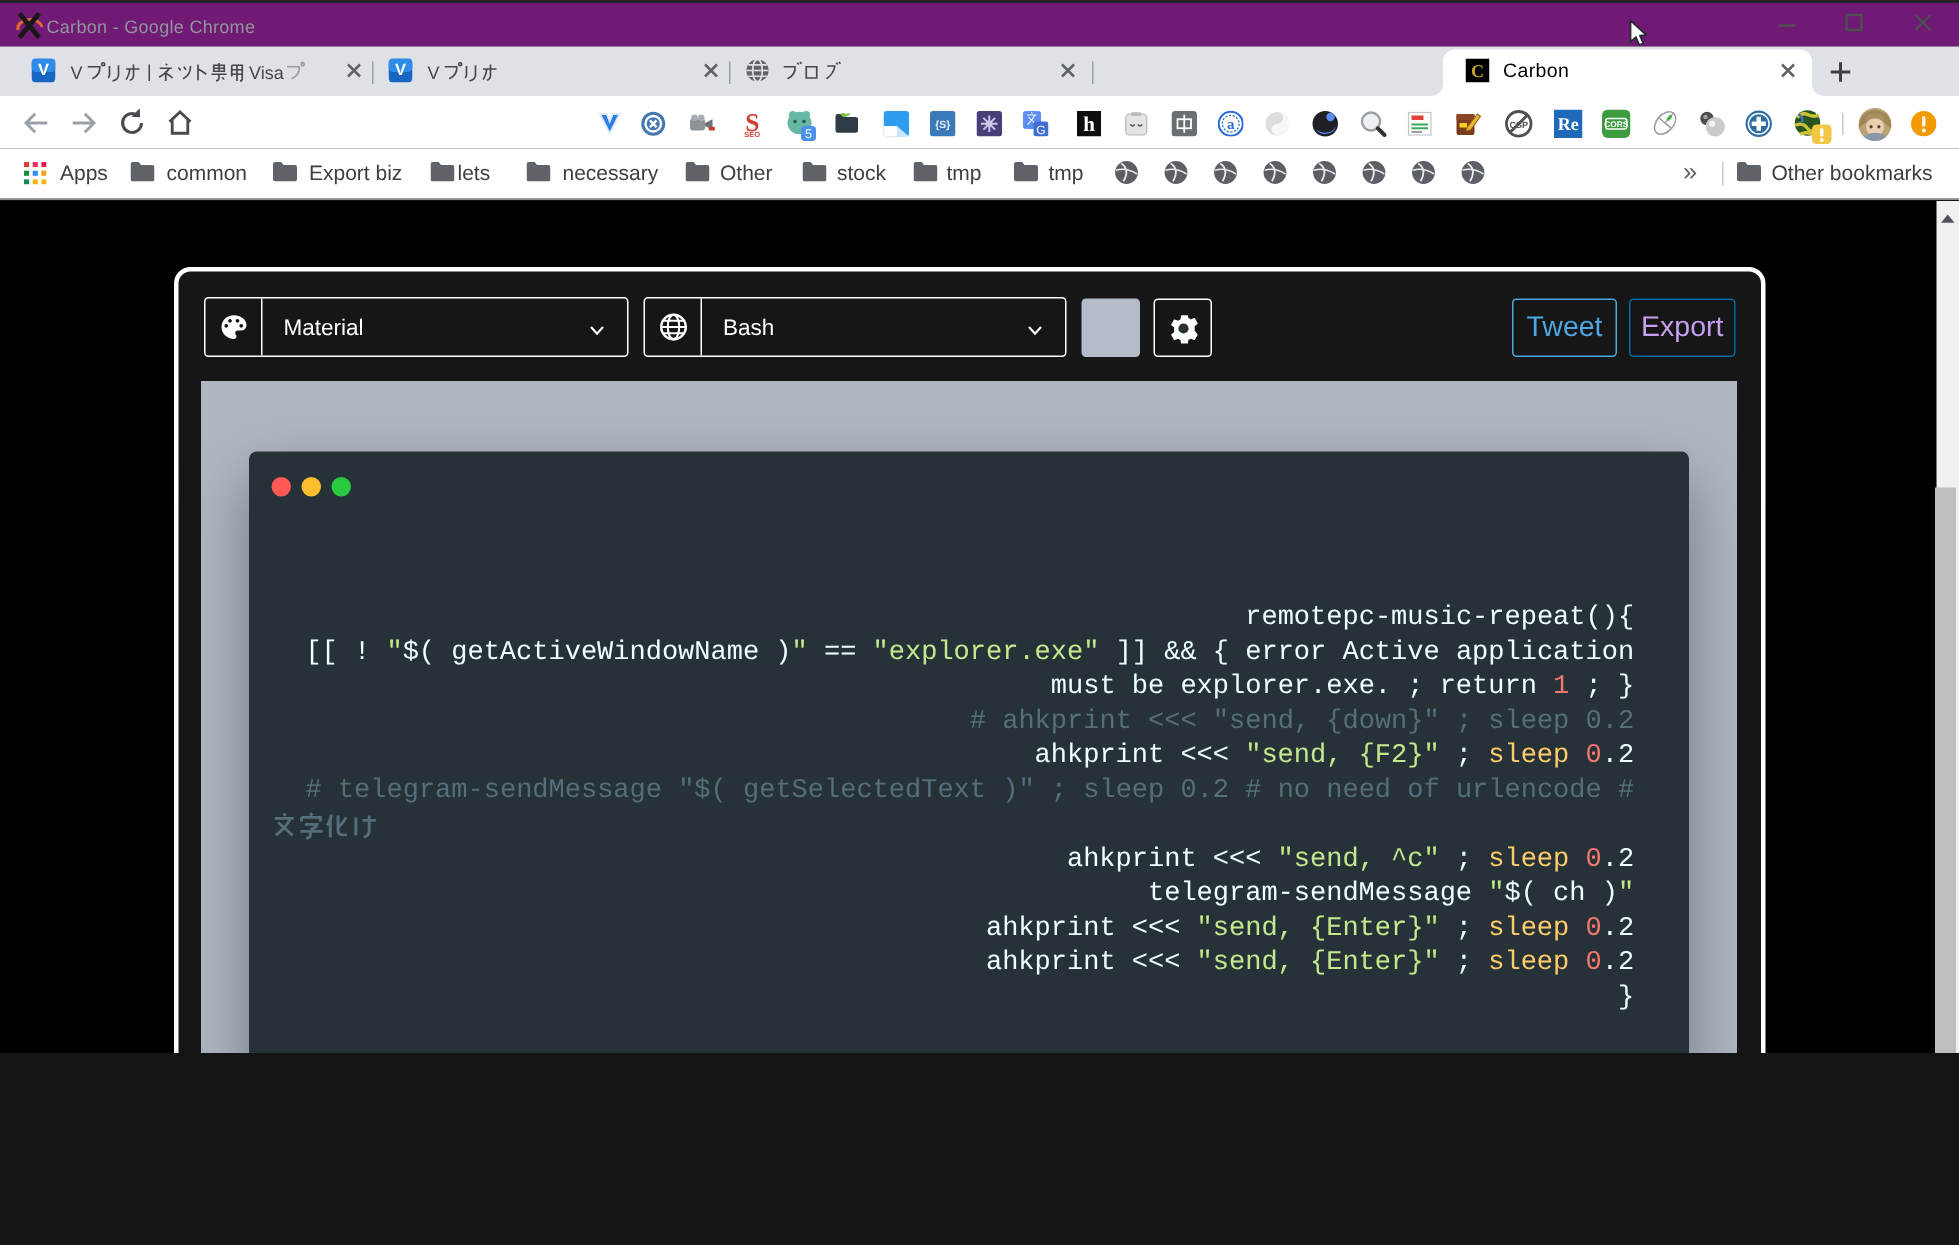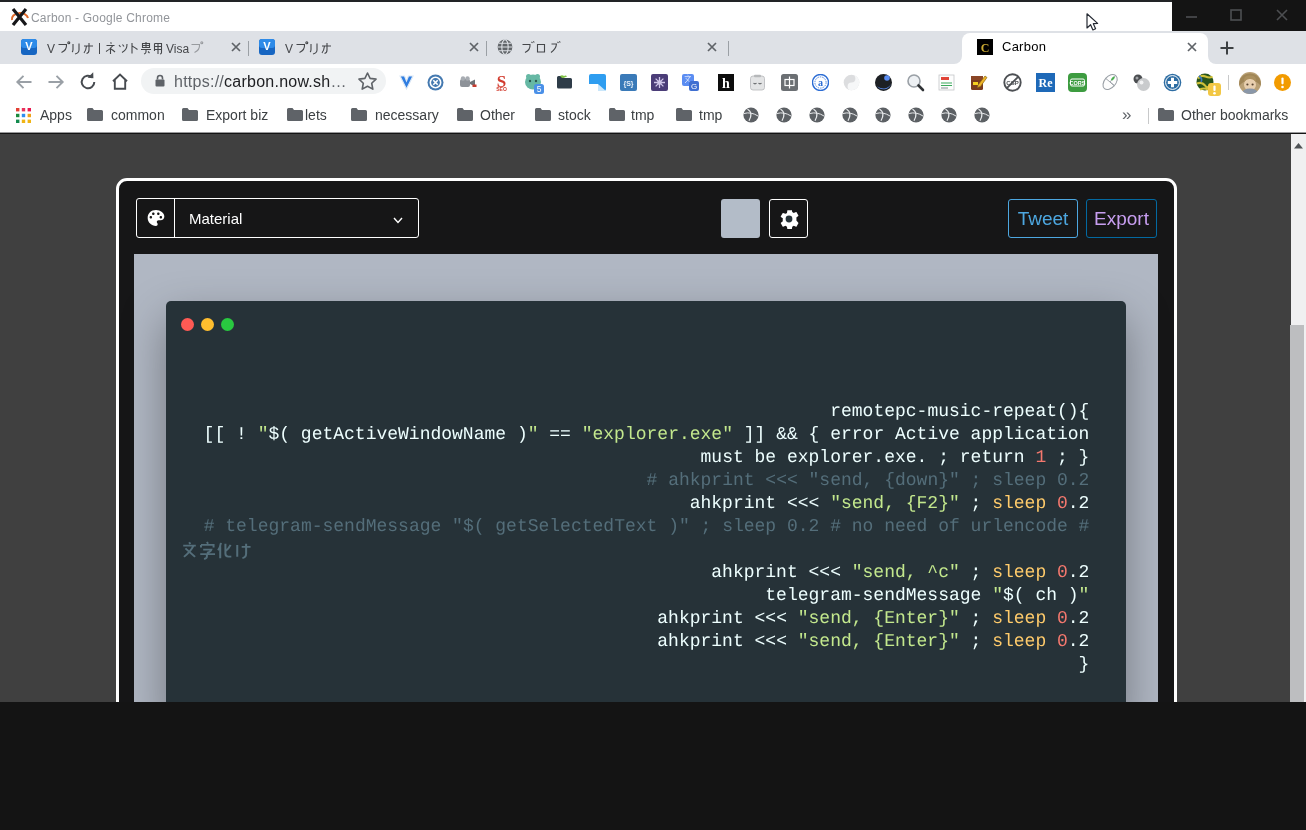--- a/index.html
+++ b/index.html
@@ -1,21 +1,21 @@
 <!DOCTYPE html>
 <html><head>
 <meta charset="utf-8">
 <style>
   * { margin:0; padding:0; box-sizing:border-box; }
   html,body { width:1306px; height:830px; overflow:hidden; }
   body { font-family:"Liberation Sans", sans-serif; position:relative; background:#141414; }
   .abs { position:absolute; }
 
   
-  #titlebar { position:absolute; left:0; top:0; width:1172px; height:31px; background:#ffffff; border-top:2px solid #222426; }
+  #titlebar { position:absolute; left:0; top:0; width:1306px; height:31px; background:#701a75; border-top:2px solid #222426; }
   #titletext { position:absolute; left:31px; top:9px; font-size:12px; color:#92959a; letter-spacing:0.2px; }
   .winbtn { position:absolute; top:0; color:#4d4f52; }
 
   
   #tabstrip { position:absolute; left:0; top:31px; width:1306px; height:33px; background:#dee1e6; }
   .tab { position:absolute; top:0; height:33px; }
   .tabtitle { position:absolute; top:8px; font-size:13px; letter-spacing:0.25px; color:#45474a; white-space:nowrap; overflow:hidden; }
   .tabx { position:absolute; top:8px; width:16px; height:16px; color:#5f6368; }
   .tabdiv { position:absolute; top:10px; width:1px; height:15px; background:#9b9fa3; background:#9ba0a5; }
   .fav { position:absolute; top:8px; width:16px; height:16px; }
@@ -28,21 +28,21 @@
   #omni .url { position:absolute; left:33px; top:5px; font-size:16px; letter-spacing:0.25px; color:#5f6368; white-space:nowrap; }
   #omni .url b { color:#202124; font-weight:normal; }
 
   
   #bookmarks { position:absolute; left:0; top:99px; width:1306px; height:34px; background:#fff; border-bottom:1px solid #99999b; }
   .bmtext { position:absolute; top:8px; font-size:14px; color:#3c4043; white-space:nowrap; }
   .bmfolder { position:absolute; top:9px; width:16px; height:13px; }
   .bmglobe { position:absolute; top:8px; width:16px; height:16px; }
 
   
-  #content { position:absolute; left:0; top:134px; width:1306px; height:568px; background:#404040; overflow:hidden; }
+  #content { position:absolute; left:0; top:134px; width:1306px; height:568px; background:#000000; overflow:hidden; }
   #card { position:absolute; left:116px; top:44px; width:1061px; height:610px; border:3px solid #fff; border-radius:11px; background:#161617; }
 
   .dropdown { position:absolute; top:17px; height:40px; border:1px solid #fff; border-radius:3px; color:#fff; }
   .dd-icon { position:absolute; left:0; top:0; width:38px; height:38px; border-right:1px solid #fff; }
   .dd-label { position:absolute; left:52px; top:11px; font-size:15px; color:#fff; }
   .dd-chev { position:absolute; top:16px; width:10px; height:10px; }
 
   #swatch { position:absolute; left:721px; top:18px; width:39px; height:39px; background:#b3bcc8; border-radius:3px; }
   #gearbtn { position:absolute; left:769px; top:18px; width:39px; height:39px; border:1px solid #fff; border-radius:3px; }
 
@@ -231,30 +231,20 @@
       <path d="M3.5 11 H17.5 M11.5 4.8 L17.7 11 L11.5 17.2" fill="none" stroke="#9aa0a6" stroke-width="1.9"></path>
     </svg>
   <svg class="navic" style="left:77px; top:7px;" width="22" height="22" viewBox="0 0 22 22">
       <path d="M17.3 11 a6.3 6.3 0 1 1 -1.9-4.5" fill="none" stroke="#474b50" stroke-width="2"></path>
       <path d="M16.2 1.2 L16.4 7.2 L10.6 6.8 Z" fill="#474b50"></path>
     </svg>
   <svg class="navic" style="left:109px; top:7px;" width="22" height="22" viewBox="0 0 22 22">
       <path d="M4 10.2 L11 3.6 L18 10.2 M5.8 8.8 V17.8 H16.2 V8.8" fill="none" stroke="#474b50" stroke-width="1.9"></path>
     </svg>
 
-  <div id="omni">
-    <svg class="abs" style="left:12px; top:6px;" width="14" height="14" viewBox="0 0 14 14">
-        <rect x="2.5" y="5.5" width="9" height="7" rx="1" fill="#5f6368"></rect>
-        <path d="M4.5 5.5 V4 a2.5 2.5 0 0 1 5 0 V5.5" fill="none" stroke="#5f6368" stroke-width="1.6"></path>
-      </svg>
-    <span class="url">https://<b>carbon.now.sh</b>…</span>
-    <svg class="abs" style="left:216px; top:3px;" width="21" height="21" viewBox="0 0 17 17">
-        <path d="M8.5 1.6 L10.6 6 L15.4 6.6 L11.9 9.9 L12.8 14.7 L8.5 12.3 L4.2 14.7 L5.1 9.9 L1.6 6.6 L6.4 6 Z" fill="none" stroke="#5f6368" stroke-width="1.3" stroke-linejoin="round"></path>
-      </svg>
-  </div>
   <div id="extrow">
   <svg class="abs" style="left:398px; top:10px;" width="17" height="17" viewBox="0 0 17 17">
         <path d="M2 2 L8.5 15 L15 2 L10.5 2 L8.5 7 L6.5 2 Z" fill="#2f7de1" stroke="#dce8f5" stroke-width="1.2"></path>
       </svg>
   <svg class="abs" style="left:427px; top:10px;" width="17" height="17" viewBox="0 0 17 17">
         <circle cx="8.5" cy="8.5" r="8" fill="#4479b0"></circle>
         <circle cx="8.5" cy="8.5" r="5.2" fill="none" stroke="#fff" stroke-width="1.6"></circle>
         <path d="M6.3 6.3 l4.4 4.4 M10.7 6.3 l-4.4 4.4" stroke="#fff" stroke-width="1.6"></path>
       </svg>
   <svg class="abs" style="left:459px; top:12px;" width="19" height="13" viewBox="0 0 19 13">
@@ -520,20 +510,33 @@
         <svg class="abs" style="left:9px; top:9px;" width="20" height="20" viewBox="0 0 24 24">
             <path fill="#fff" d="M12 2.5 C6 2.5 2 6.7 2 12 s4.5 9.5 10 9.5 c1.1 0 2-0.9 2-2 0-0.55-0.2-1-0.55-1.4 -0.3-0.35-0.5-0.8-0.5-1.3 0-1.1 0.9-2 2-2 h2.4 c2.8 0 4.65-1.85 4.65-4.65 C22 6.2 17.5 2.5 12 2.5 z M5.8 12.5 c-0.85 0-1.5-0.65-1.5-1.5 s0.65-1.5 1.5-1.5 1.5 0.65 1.5 1.5 -0.65 1.5-1.5 1.5 z M8.8 8.5 c-0.85 0-1.5-0.65-1.5-1.5 s0.65-1.5 1.5-1.5 1.5 0.65 1.5 1.5 -0.65 1.5-1.5 1.5 z M14.8 8.5 c-0.85 0-1.5-0.65-1.5-1.5 s0.65-1.5 1.5-1.5 1.5 0.65 1.5 1.5 -0.65 1.5-1.5 1.5 z M17.8 12.5 c-0.85 0-1.5-0.65-1.5-1.5 s0.65-1.5 1.5-1.5 1.5 0.65 1.5 1.5 -0.65 1.5-1.5 1.5 z"></path>
           </svg>
       </div>
       <span class="dd-label">Material</span>
       <svg class="dd-chev" style="left:256px;" viewBox="0 0 10 10">
           <path d="M1 3 L5 7.5 L9 3" fill="none" stroke="#fff" stroke-width="1.4"></path>
         </svg>
     </div>
 
+    <div class="dropdown" style="left:310px; width:282px;">
+      <div class="dd-icon">
+        <svg class="abs" style="left:9px; top:9px;" width="20" height="20" viewBox="0 0 20 20">
+            <circle cx="10" cy="10" r="8.2" fill="none" stroke="#fff" stroke-width="1.6"></circle>
+            <ellipse cx="10" cy="10" rx="3.8" ry="8.2" fill="none" stroke="#fff" stroke-width="1.4"></ellipse>
+            <path d="M1.8 10 h16.4 M3 5.8 h14 M3 14.2 h14" stroke="#fff" stroke-width="1.4" fill="none"></path>
+          </svg>
+      </div>
+      <span class="dd-label">Bash</span>
+      <svg class="dd-chev" style="left:255px;" viewBox="0 0 10 10">
+          <path d="M1 3 L5 7.5 L9 3" fill="none" stroke="#fff" stroke-width="1.4"></path>
+        </svg>
+    </div>
     <div id="swatch" style="left:602px;"></div>
     <div id="gearbtn" style="left:650px;">
       <svg class="abs" style="left:9px; top:9px;" width="20" height="20" viewBox="0 0 20 20">
           <path fill="#fff" d="M18.2 11.6 c0.05-0.5 0.08-1 0.08-1.6 s-0.03-1.1-0.1-1.6 l2.1-1.65 c0.2-0.15 0.25-0.42 0.12-0.64 l-2-3.46 c-0.12-0.22-0.39-0.3-0.61-0.22 l-2.49 1 c-0.52-0.4-1.08-0.73-1.69-0.98 l-0.38-2.65 C13.2 0.55 12.98 0.4 12.75 0.4 h-4 c-0.25 0-0.46 0.18-0.5 0.42 L7.87 3.47 c-0.61 0.25-1.17 0.59-1.69 0.98 l-2.49-1 c-0.23-0.09-0.49 0-0.61 0.22 l-2 3.46 C0.95 7.35 1 7.62 1.2 7.77 L3.3 9.4 c-0.06 0.5-0.1 1.05-0.1 1.6 s0.04 1.1 0.1 1.6 l-2.1 1.65 c-0.2 0.15-0.25 0.42-0.12 0.64 l2 3.46 c0.12 0.22 0.39 0.3 0.61 0.22 l2.49-1 c0.52 0.4 1.08 0.73 1.69 0.98 l0.38 2.65 c0.04 0.24 0.25 0.42 0.5 0.42 h4 c0.25 0 0.46-0.18 0.5-0.42 l0.38-2.65 c0.61-0.25 1.17-0.59 1.69-0.98 l2.49 1 c0.23 0.09 0.49 0 0.61-0.22 l2-3.46 c0.12-0.22 0.07-0.49-0.12-0.64 L18.2 11.6 z" transform="scale(0.91) translate(0.9,0.9)"></path>
           <circle cx="10" cy="10" r="3.4" fill="#263238"></circle>
         </svg>
     </div>
     <div class="btn" id="tweetbtn">Tweet</div>
     <div class="btn" id="exportbtn">Export</div>
 

